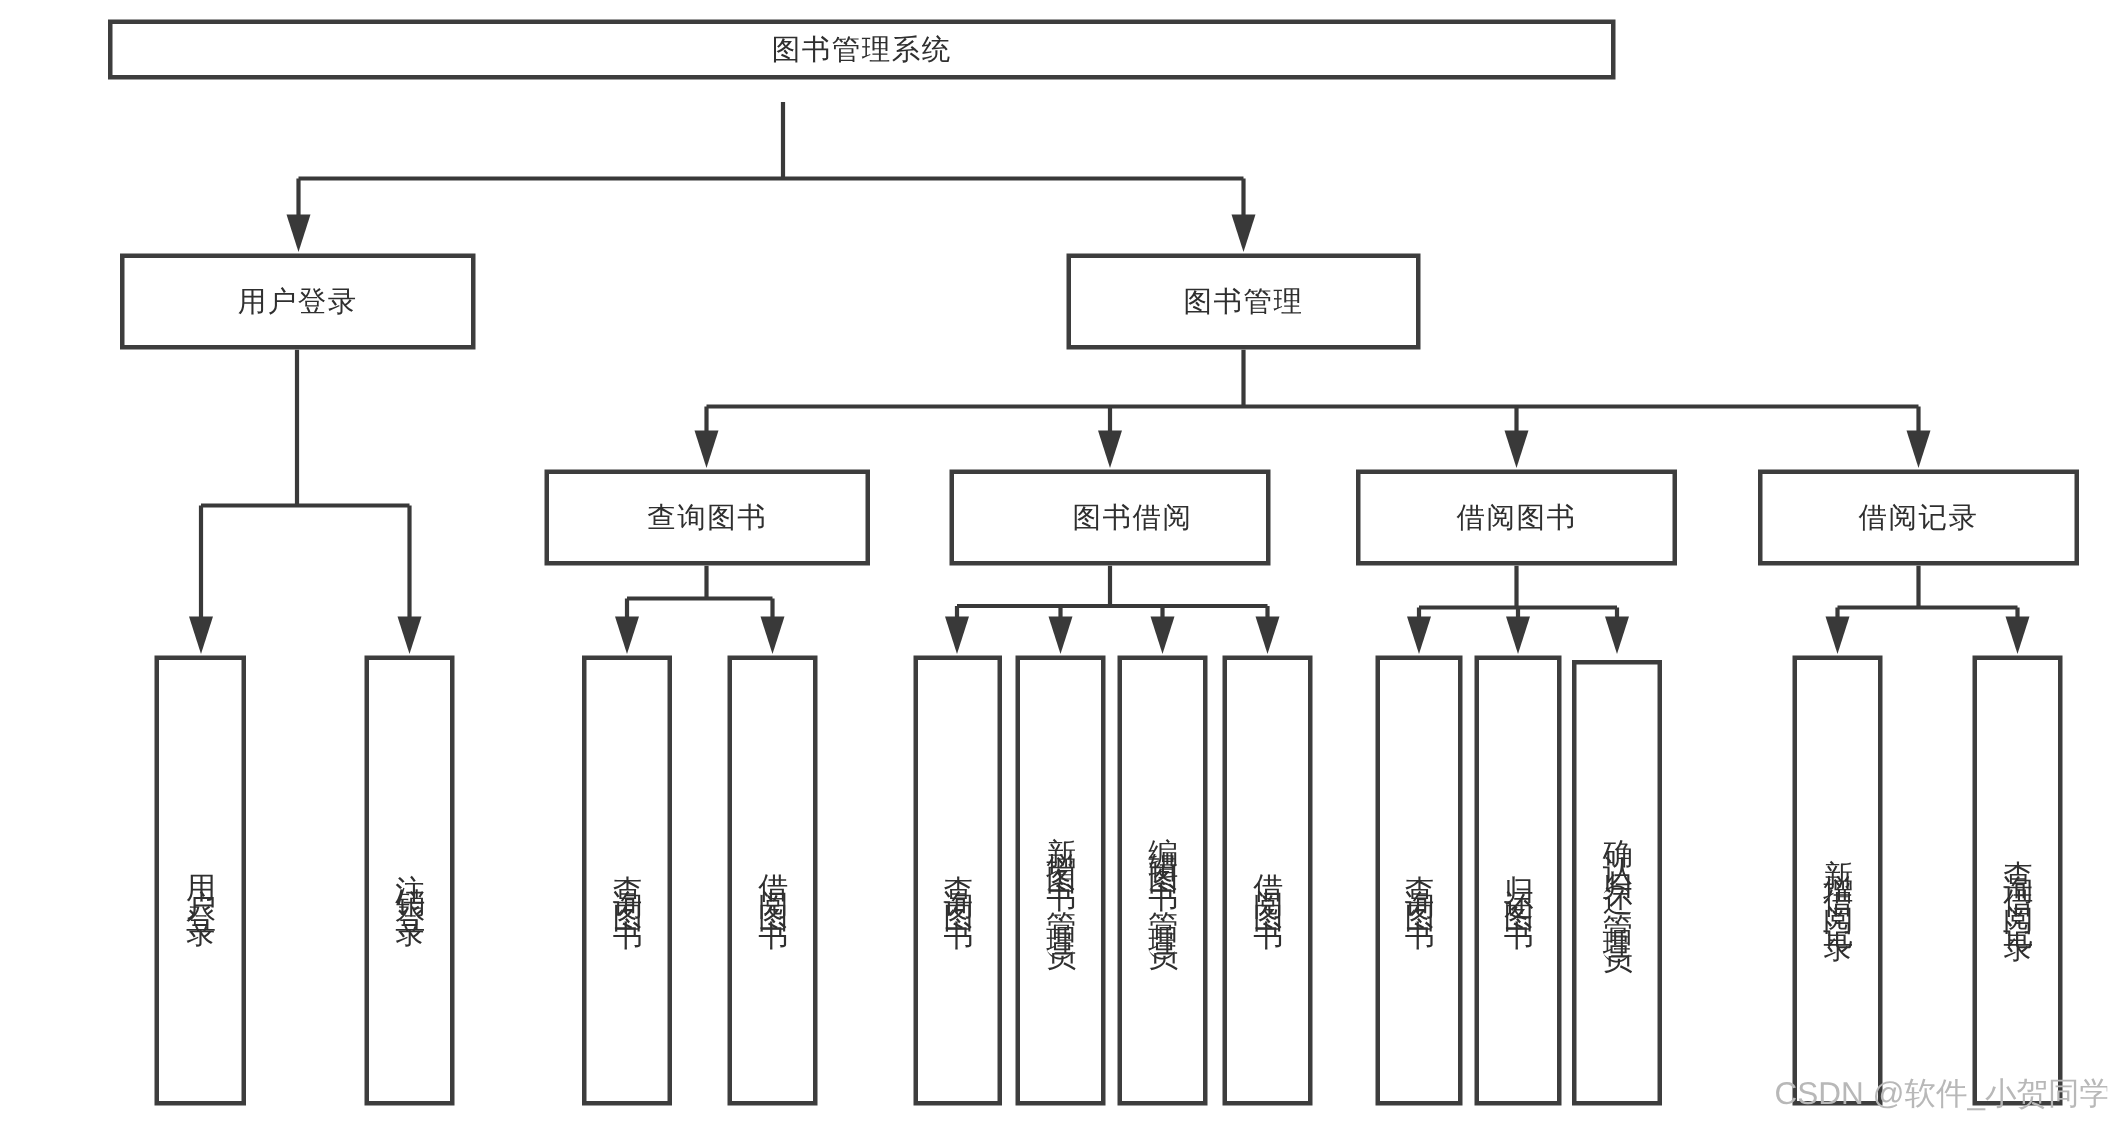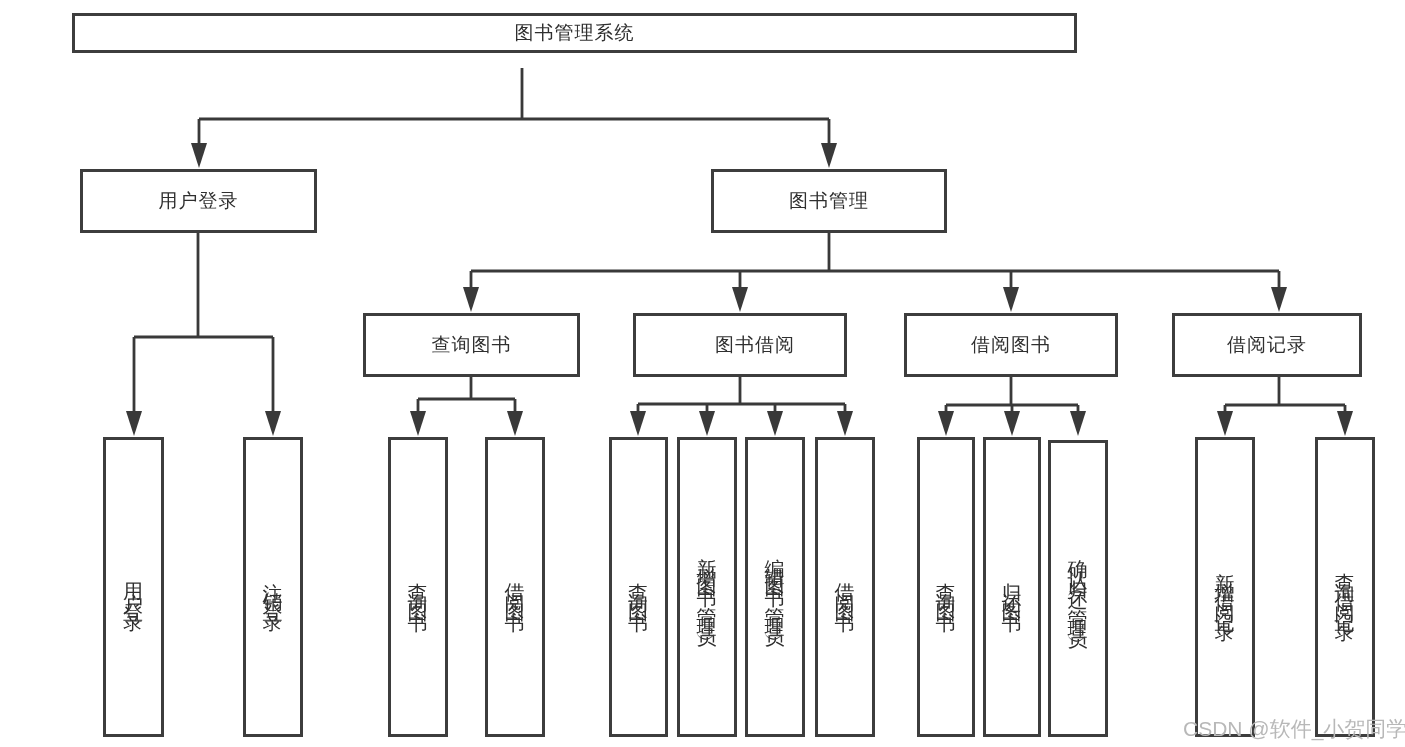--- a/index.html
+++ b/index.html
@@ -142,21 +142,21 @@
 
   <div class="node h" style="left:363px; top:313px; width:217px; height:64px;">
     <span>查询图书</span>
   </div>
   <div class="node h" style="left:633px; top:313px; width:214px; height:64px;padding-left:30px;">
     <span>图书借阅</span>
   </div>
   <div class="node h" style="left:904px; top:313px; width:214px; height:64px;">
     <span>借阅图书</span>
   </div>
-  <div class="node h" style="left:1172px; top:313px; width:190px; height:64px;">
+  <div class="node h" style="left:1172px; top:313px; width:214px; height:64px;">
     <span>借阅记录</span>
   </div>
 
   <div class="node v" style="left:103px; top:437px; width:61px; height:300px;">
     <span>用户登录</span>
   </div>
   <div class="node v" style="left:243px; top:437px; width:60px; height:300px;">
     <span>注销登录</span>
   </div>
 

